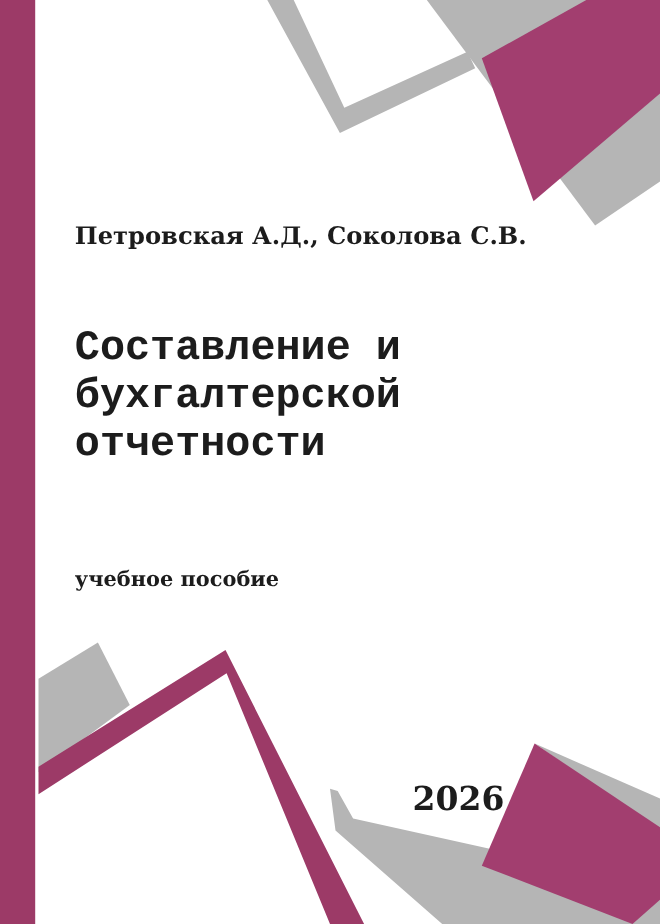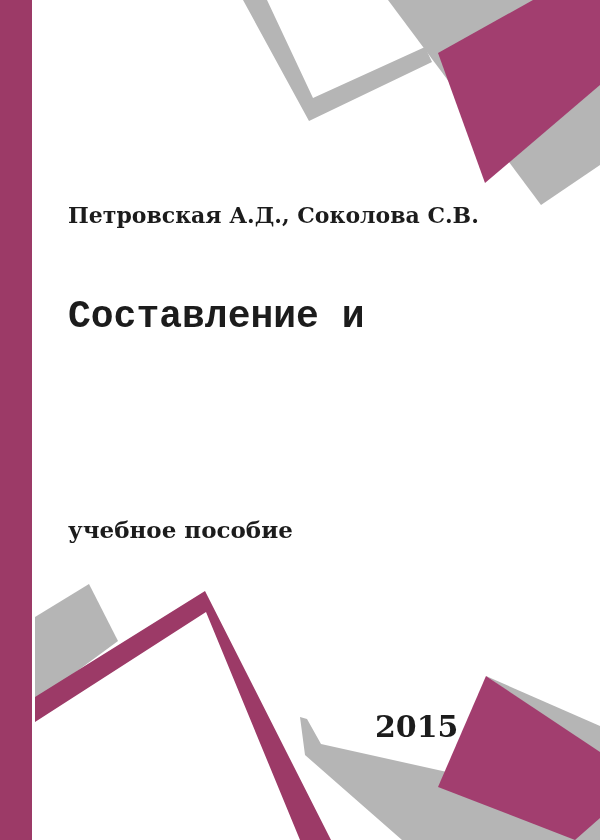--- a/index.html
+++ b/index.html
@@ -40,21 +40,21 @@
     font-size: 38px;
     line-height: 44px;
     font-weight: 700;
     color: var(--color-text, #1c1c1c);
   }
   .title .line { display: block; font-family: Liberation Mono, monospace; }
   .subtitle {
     position: absolute;
     left: 68px;
     top: 516px;
-    font-size: 23px;
+    font-size: 19px;
     font-weight: 700;
     color: var(--color-text, #1c1c1c);
     white-space: nowrap;
   }
   .year {
     position: absolute;
     left: 375px;
     top: 709px;
     font-size: 30px;
     font-weight: 700;
@@ -85,19 +85,21 @@
 
     <polygon class="shape-accent" points="35,697 205,591 331,840 300,840 206,612 35,722"></polygon>
 
     <rect class="shape-accent" x="0" y="0" width="32" height="840"></rect>
   </svg>
 
   <div class="authors">Петровская А.Д., Соколова С.В.</div>
 
   <div class="title">
     <span class="line">Составление и</span>
+    <span class="line">бухгалтерской</span>
+    <span class="line">отчетности</span>
   </div>
 
   <div class="subtitle">учебное пособие</div>
 
-  <div class="year">2015</div>
+  <div class="year">2026</div>
 
 </div>
 
 </body></html>

